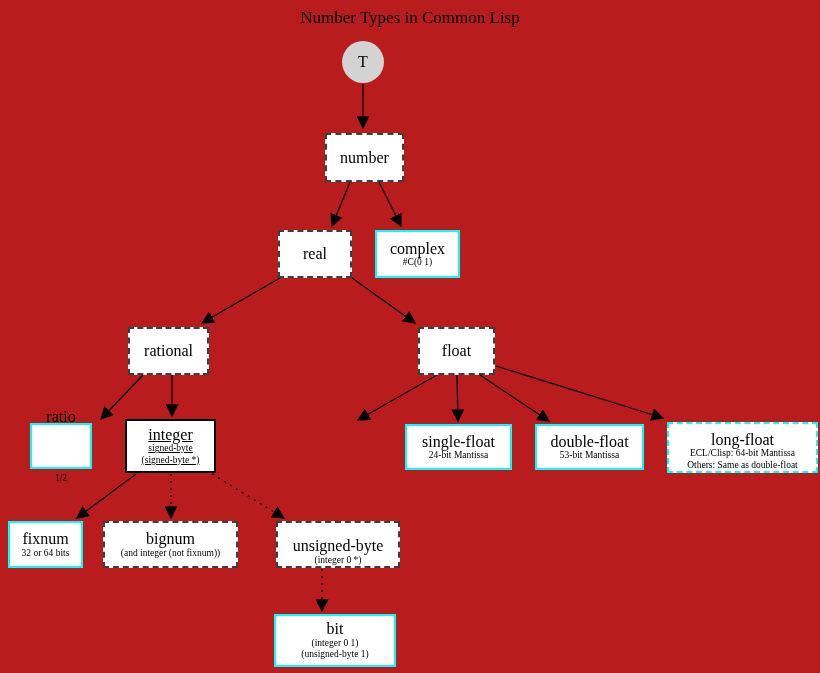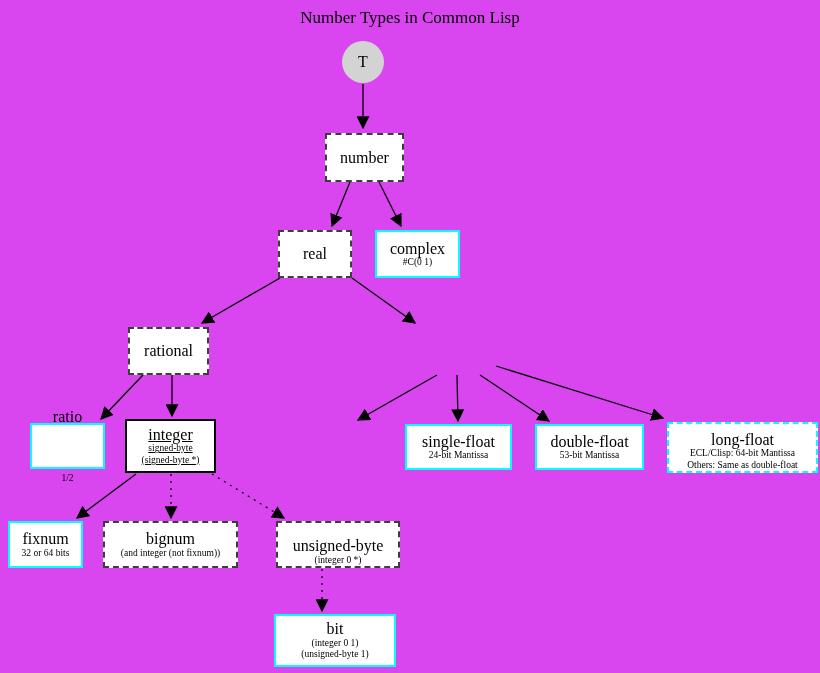--- a/index.html
+++ b/index.html
@@ -1,19 +1,19 @@
 <!DOCTYPE html>
 <html><head>
 <meta charset="utf-8">
 <style>
   html,body { margin:0; padding:0; background:#ffffff; }
   #canvas {
     position:relative;
     width:820px; height:673px;
-    background:#d946ef;
+    background:#b91c1c;
     font-family:"Liberation Serif", serif;
     overflow:hidden;
   }
   #title {
     position:absolute; top:8px; left:0; width:820px;
     text-align:center; font-size:17px; color:#000;
   }
   #edges { position:absolute; top:0; left:0; width:820px; height:673px; }
   .node {
     position:absolute; box-sizing:border-box;
@@ -75,22 +75,25 @@
 
   <div class="node solid-cyan" style="left:375px; top:230px; width:85px; height:48px;">
     <div class="label">complex</div>
     <div class="sub">#C(0 1)</div>
   </div>
 
   <div class="node dashed-black" style="left:128px; top:327px; width:81px; height:48px;">
     <div class="label">rational</div>
   </div>
 
+  <div class="node dashed-black" style="left:418px; top:327px; width:77px; height:48px;">
+    <div class="label">float</div>
+  </div>
 
-  <div class="node solid-cyan" style="left:30px; top:423px; width:75px; height:46px;gap:47px;">
+  <div class="node solid-cyan" style="left:30px; top:423px; width:62px; height:46px;gap:47px;">
     <div class="label">ratio</div>
     <div class="sub">1/2</div>
   </div>
 
   <div class="node solid-black" style="left:125px; top:419px; width:91px; height:54px;text-decoration:underline;">
     <div class="label">integer</div>
     <div class="sub">signed-byte</div>
     <div class="sub">(signed-byte *)</div>
   </div>
 

